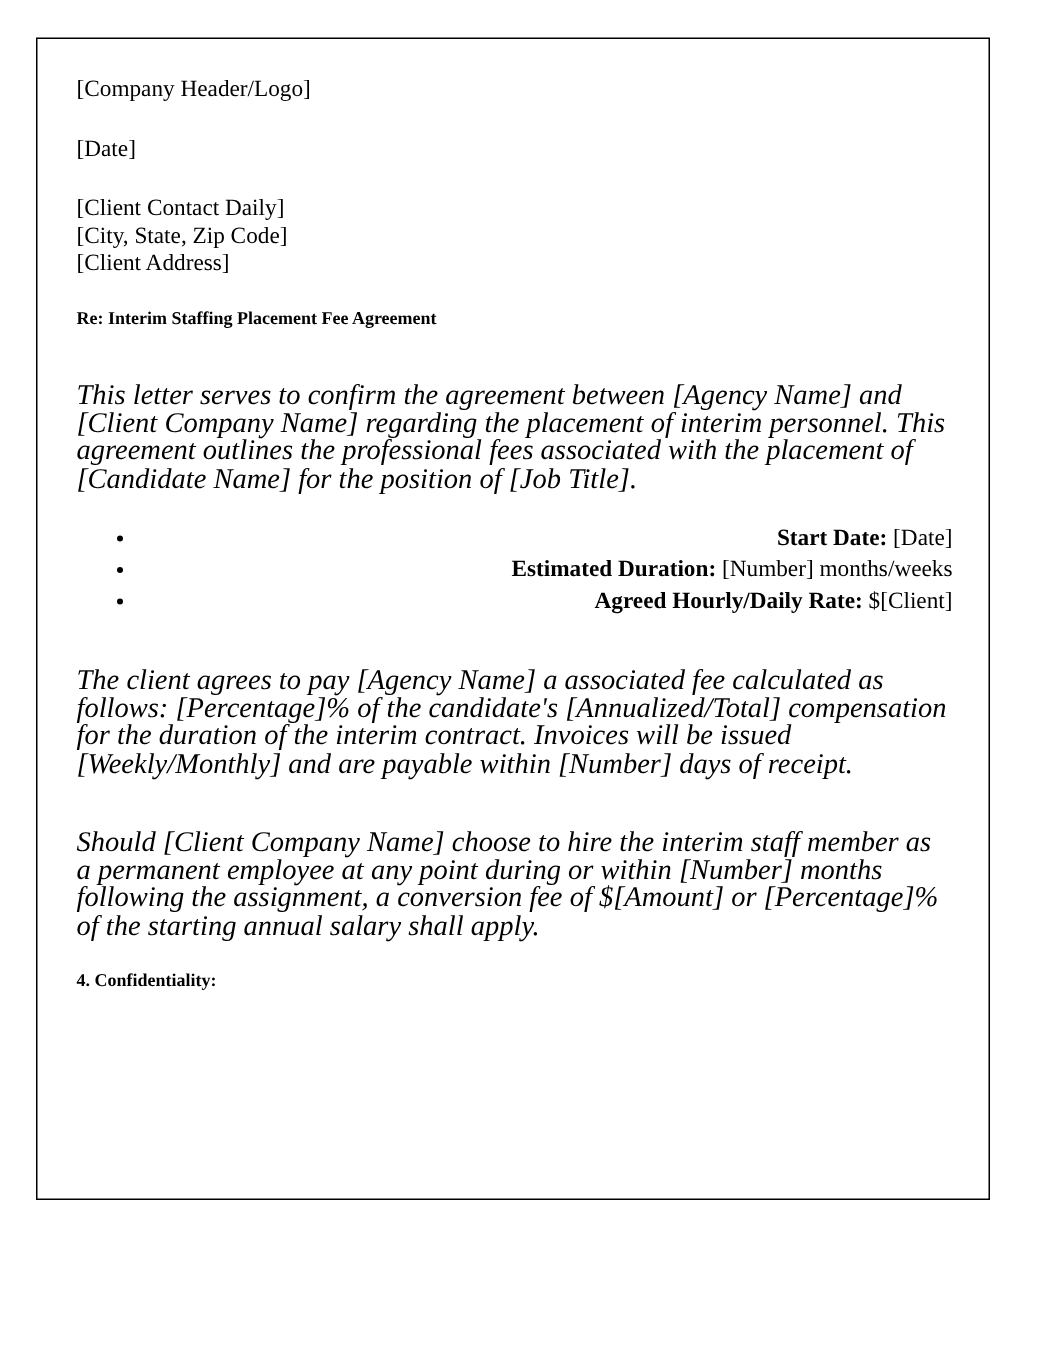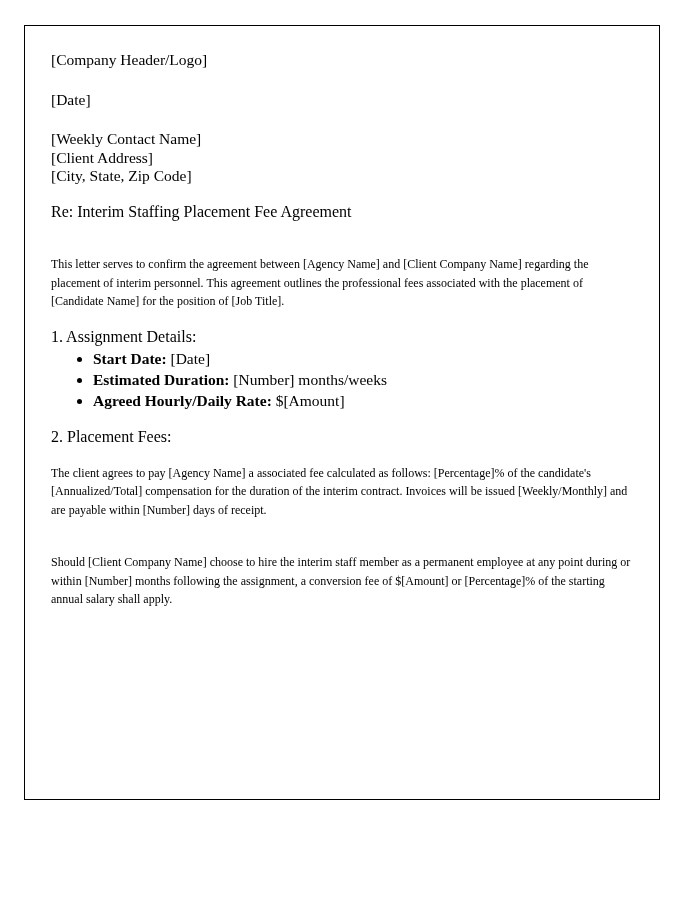--- a/index.html
+++ b/index.html
@@ -39,99 +39,100 @@
   }
   p {
     margin: 0;
     font-size: 15.5px;
     line-height: 18.5px;
   }
   .gap-large { height: 21px; }
   .gap-med { height: 17px; }
   .gap-small { height: 2px; }
   .heading {
-    font-weight: normal;
-    font-size: 16px;
+    font-weight: bold;
+    font-size: 12px;
     line-height: 18.5px;
   }
   ul.details {
     margin: 0;
     padding-left: 42px;
     list-style: disc;
+    text-align: right;
   }
   ul.details li {
     font-size: 15.5px;
     line-height: 21px;
   }
   ul.details li .label { font-weight: bold; }
   .para {
-    font-size: 12px;
+    font-size: 19px;
     line-height: 18.5px;
     text-align: left;
+    font-style: italic;
   }
 </style>
 </head>
 <body>
 
 <div class="page">
   <div class="doc-frame">
     <div class="doc-body">
 
       <p>[Company Header/Logo]</p>
 
       <div class="gap-large"></div>
 
       <p>[Date]</p>
 
       <div class="gap-large"></div>
 
-      <p>[Weekly Contact Name]</p>
+      <p>[Client Contact Daily]</p>
+      <p>[City, State, Zip Code]</p>
       <p>[Client Address]</p>
-      <p>[City, State, Zip Code]</p>
 
       <div class="gap-med"></div>
 
       <p class="heading">Re: Interim Staffing Placement Fee Agreement</p>
 
       <div class="gap-med"></div>
 
 
       <div class="gap-med"></div>
 
       <p class="para">This letter serves to confirm the agreement between [Agency Name] and [Client Company Name] regarding the placement of interim personnel. This agreement outlines the professional fees associated with the placement of [Candidate Name] for the position of [Job Title].</p>
 
       <div class="gap-med"></div>
 
-      <p class="heading">1. Assignment Details:</p>
 
       <div class="gap-small"></div>
 
       <ul class="details">
         <li><span class="label">Start Date:</span> <span>[Date]</span></li>
         <li><span class="label">Estimated Duration:</span> <span>[Number] months/weeks</span></li>
-        <li><span class="label">Agreed Hourly/Daily Rate:</span> <span>$[Amount]</span></li>
+        <li><span class="label">Agreed Hourly/Daily Rate:</span> <span>$[Client]</span></li>
       </ul>
 
       <div class="gap-med"></div>
 
-      <p class="heading">2. Placement Fees:</p>
 
       <div class="gap-med"></div>
 
       <p class="para">The client agrees to pay [Agency Name] a associated fee calculated as follows: [Percentage]% of the candidate's [Annualized/Total] compensation for the duration of the interim contract. Invoices will be issued [Weekly/Monthly] and are payable within [Number] days of receipt.</p>
 
       <div class="gap-med"></div>
 
 
       <div class="gap-med"></div>
 
       <p class="para">Should [Client Company Name] choose to hire the interim staff member as a permanent employee at any point during or within [Number] months following the assignment, a conversion fee of $[Amount] or [Percentage]% of the starting annual salary shall apply.</p>
 
       <div class="gap-med"></div>
 
+      <p class="heading">4. Confidentiality:</p>
 
       <div class="gap-med"></div>
 
 
       <div class="gap-med"></div>
 
     </div>
   </div>
 </div>
 

